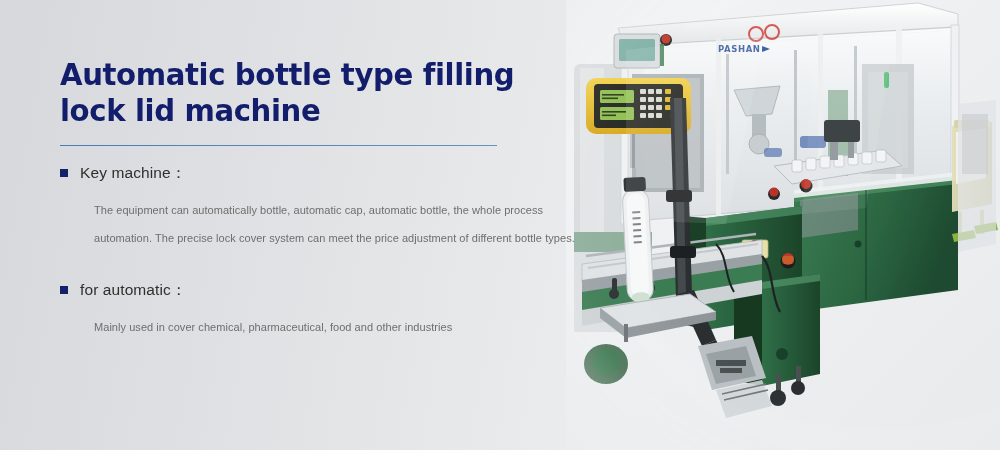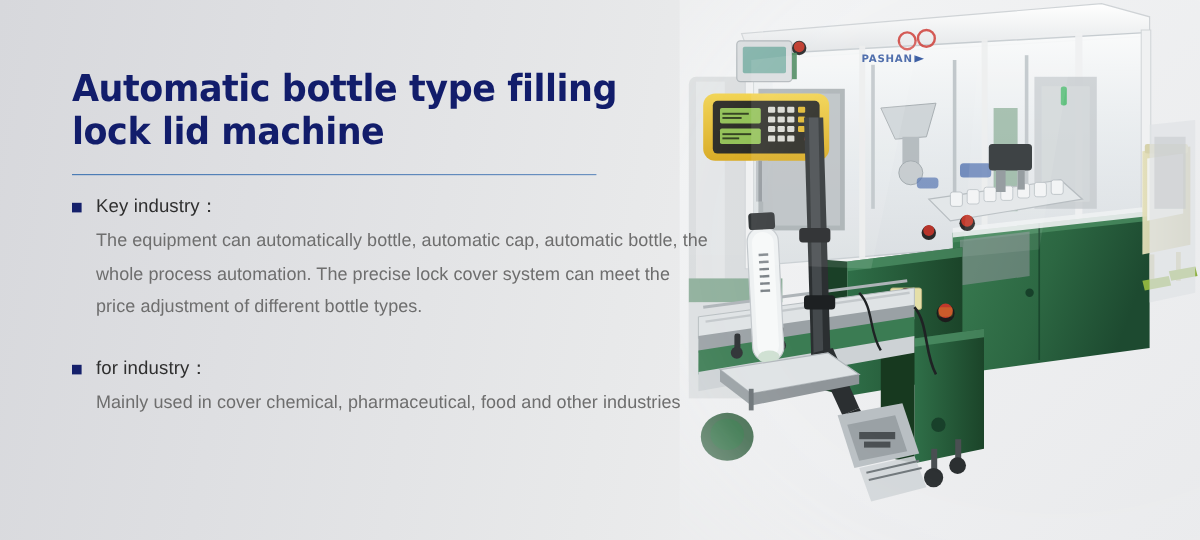--- a/index.html
+++ b/index.html
@@ -70,23 +70,23 @@
   }
   .feature-title {
     font-size: 15.5px;
     line-height: 20px;
     color: #2f2f2f;
     font-weight: 400;
     letter-spacing: 0.1px;
   }
 
   .feature-body {
-    margin: 0;
+    margin: 14px;
     padding-left: 20px;
-    font-size: 15px;
+    font-size: 11px;
     line-height: 27.5px;
     color: #6e6e6e;
     letter-spacing: 0.05px;
     max-width: 512px;
   }
   .feature-body.justified {
     text-align: justify;
     max-width: 505px;
   }
 
@@ -402,27 +402,27 @@
   <div class="content">
 
     <h1 class="title">Automatic bottle type filling
 lock lid machine</h1>
 
     <div class="divider"></div>
 
     <div class="feature-block">
       <div class="feature-head">
         <span class="bullet"></span>
-        <span class="feature-title">Key industry：</span>
+        <span class="feature-title">Key machine：</span>
       </div>
       <p class="feature-body">The equipment can automatically bottle, automatic cap, automatic bottle, the whole process automation. The precise lock cover system can meet the price adjustment of different bottle types.</p>
     </div>
 
     <div class="feature-block second">
       <div class="feature-head">
         <span class="bullet"></span>
-        <span class="feature-title">for industry：</span>
+        <span class="feature-title">for automatic：</span>
       </div>
       <p class="feature-body justified">Mainly used in cover chemical, pharmaceutical, food and other industries</p>
     </div>
 
   </div>
 </div>
 
 </body></html>

